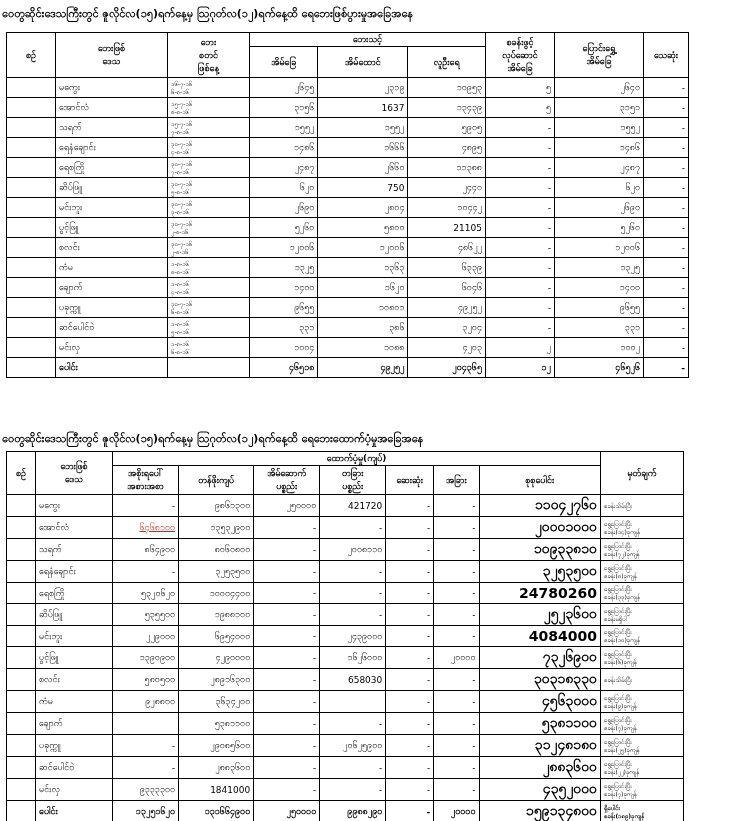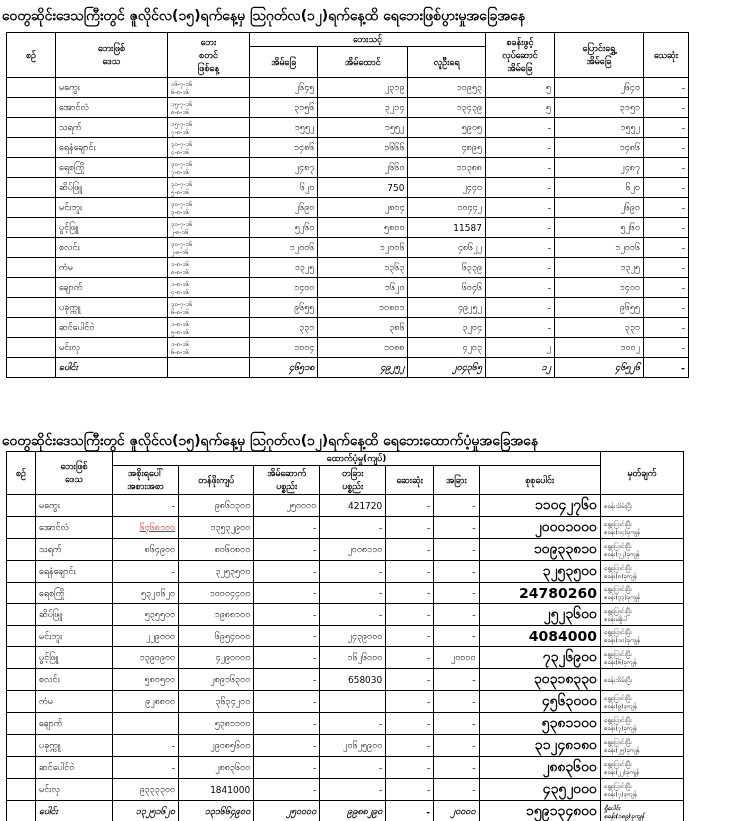--- a/index.html
+++ b/index.html
@@ -1,26 +1,26 @@
 <!DOCTYPE html>
 <html><head>
 <meta charset="utf-8">
 <style>
   body { margin:0; background:#ffffff; font-family:"DejaVu Sans", sans-serif; color:#000; }
   .page { width:733px; height:821px; position:relative; }
-  .title { font-size:14px; font-weight:bold; padding:6px 8px 0 2px; height:22px; white-space:nowrap; }
+  .title { font-size:11px; font-weight:bold; padding:6px 8px 0 2px; height:22px; white-space:nowrap; }
   table { border-collapse:collapse; font-size:9px; }
   td, th { border:1px solid #000; padding:0 3px; }
   th { font-weight:bold; text-align:center; font-size:9px; }
   .t1 { position:absolute; left:6px; top:32px; width:683px; }
   .t2 { position:absolute; left:6px; top:451px; width:678px; }
   .num { text-align:right; }
   .date { font-size:6px; line-height:8px; white-space:pre-line; }
   .red { color:#e02020;text-decoration:underline; }
-  .bold { font-weight:bold;font-style:italic; }
+  .bold { font-weight:bold; }
   .remark { font-size:6px; line-height:8px; white-space:pre-line; }
   .t1 tbody td { height:19px; }
   .t2 tbody td { height:20px; }
   .big { font-size:14px; font-weight:bold; }
   .title2 { position:absolute; left:0; top:425px; }
 </style>
 </head>
 <body>
 
 <div class="page">
@@ -61,21 +61,21 @@
           <td class="num">၅</td>
           <td class="num">၂၆၄၀</td>
           <td class="num">-</td>
         </tr>
         <tr>
           <td></td>
           <td>အောင်လံ</td>
           <td class="date">၁၅-၇-၁၆
 ၈-၈-၁၆</td>
           <td class="num">၃၁၅၆</td>
-          <td class="num">၃၂၁၄</td>
+          <td class="num">1637</td>
           <td class="num">၁၃၄၃၉</td>
           <td class="num">၅</td>
           <td class="num">၃၁၅၁</td>
           <td class="num">-</td>
         </tr>
         <tr>
           <td></td>
           <td>သရက်</td>
           <td class="date">၁၅-၇-၁၆
 ၇-၈-၁၆</td>
@@ -134,21 +134,21 @@
           <td class="num">၂၆၉၀</td>
           <td class="num">-</td>
         </tr>
         <tr>
           <td></td>
           <td>ပွင့်ဖြူ</td>
           <td class="date">၃၀-၇-၁၆
 ၂-၈-၁၆</td>
           <td class="num">၅၂၆၀</td>
           <td class="num">၅၈၀၀</td>
-          <td class="num">11587</td>
+          <td class="num">21105</td>
           <td class="num">-</td>
           <td class="num">၅၂၆၀</td>
           <td class="num">-</td>
         </tr>
         <tr>
           <td></td>
           <td>စလင်း</td>
           <td class="date">၃၀-၇-၁၆
 ၂-၈-၁၆</td>
           <td class="num">၁၂၀၀၆</td>

